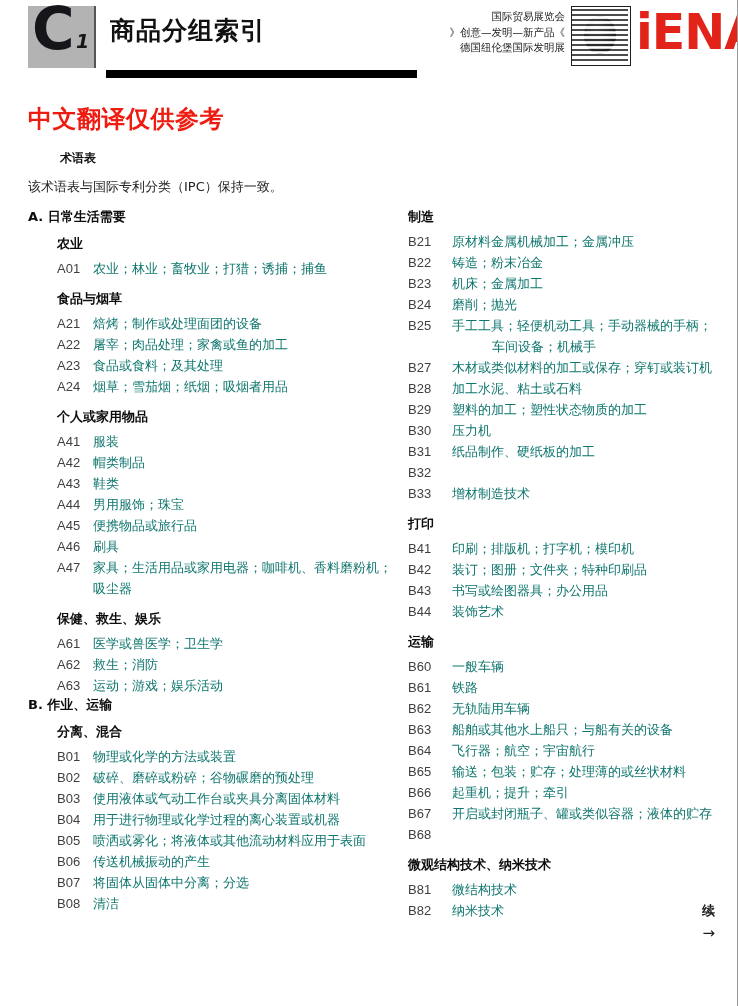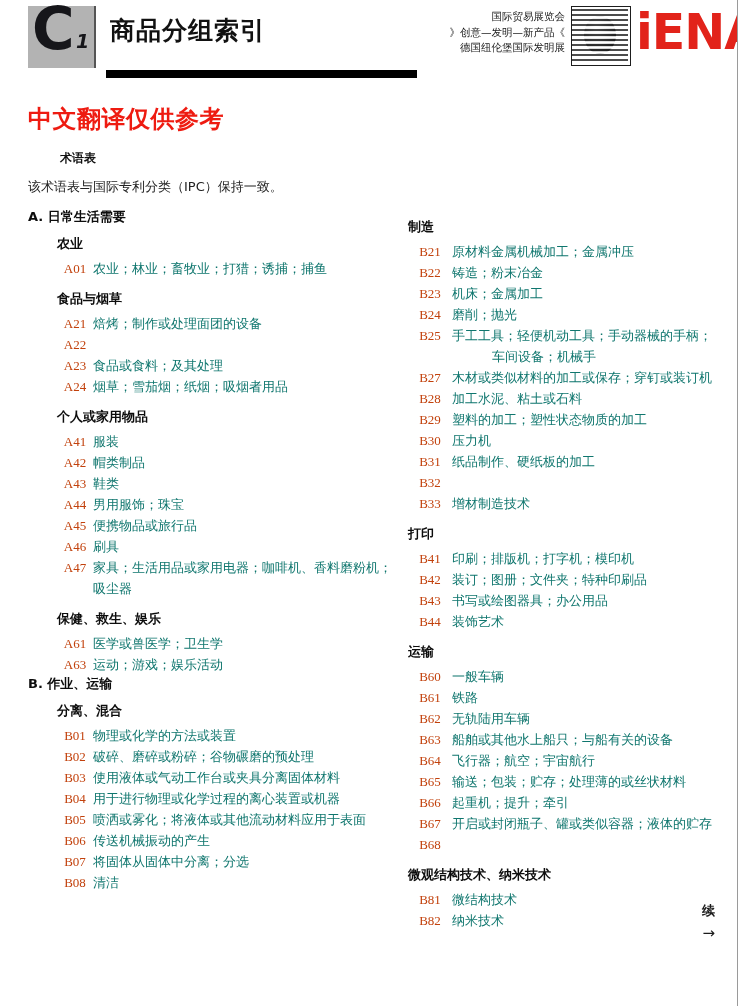--- a/index.html
+++ b/index.html
@@ -156,36 +156,35 @@
   .group-head {
     font-size: 13px;
     font-weight: bold;
     color: #0d0d0d;
     margin: 11px 0 5px 0;
     white-space: nowrap;
   }
   .col-left .group-head { padding-left: 29px; }
   .col-left .section-letter + .group-head { margin-top: 4px; }
   .col-right .group-head { padding-left: 0; }
-  .col-right .group-head:first-child { margin-top: 10px; }
+  .col-right .group-head:first-child { margin-top: 0; }
 
   .entry {
     display: flex;
     align-items: flex-start;
     font-size: 13px;
     line-height: 21px;
     color: #1c1c1c;
     margin: 0;
   }
   .entry .code {
     flex: 0 0 auto;
-    font-family: Liberation Serif, serif;
-    color: #c2410c;
+    font-family: Liberation Sans, sans-serif;
+    color: #404040;
     white-space: nowrap;
-    text-align: center;
   }
   .entry .desc {
     flex: 1 1 auto;
     color: #0f766e;
   }
   .col-left .entry .code { width: 65px; padding-left: 29px; box-sizing: border-box; }
   .col-left .entry .desc { padding-left: 0px; }
   .col-right .entry .code { width: 44px; }
   .col-right .entry .desc { padding-left: 0px; }
   .entry .desc .cont-indent { display: block; padding-left: 40px; }
@@ -277,20 +276,21 @@
         <span class="code">A01</span>
         <span class="desc">农业；林业；畜牧业；打猎；诱捕；捕鱼</span>
       </div>
       <div class="group-head">食品与烟草</div>
       <div class="entry">
         <span class="code">A21</span>
         <span class="desc">焙烤；制作或处理面团的设备</span>
       </div>
       <div class="entry">
         <span class="code">A22</span>
+        <span class="desc">屠宰；肉品处理；家禽或鱼的加工</span>
       </div>
       <div class="entry">
         <span class="code">A23</span>
         <span class="desc">食品或食料；及其处理</span>
       </div>
       <div class="entry">
         <span class="code">A24</span>
         <span class="desc">烟草；雪茄烟；纸烟；吸烟者用品</span>
       </div>
       <div class="group-head">个人或家用物品</div>
@@ -319,20 +319,24 @@
         <span class="desc">刷具</span>
       </div>
       <div class="entry">
         <span class="code">A47</span>
         <span class="desc">家具；生活用品或家用电器；咖啡机、香料磨粉机；吸尘器</span>
       </div>
       <div class="group-head">保健、救生、娱乐</div>
       <div class="entry">
         <span class="code">A61</span>
         <span class="desc">医学或兽医学；卫生学</span>
+      </div>
+      <div class="entry">
+        <span class="code">A62</span>
+        <span class="desc">救生；消防</span>
       </div>
       <div class="entry">
         <span class="code">A63</span>
         <span class="desc">运动；游戏；娱乐活动</span>
       </div>
       <div class="section-letter">B. 作业、运输</div>
       <div class="group-head">分离、混合</div>
       <div class="entry">
         <span class="code">B01</span>
         <span class="desc">物理或化学的方法或装置</span>

